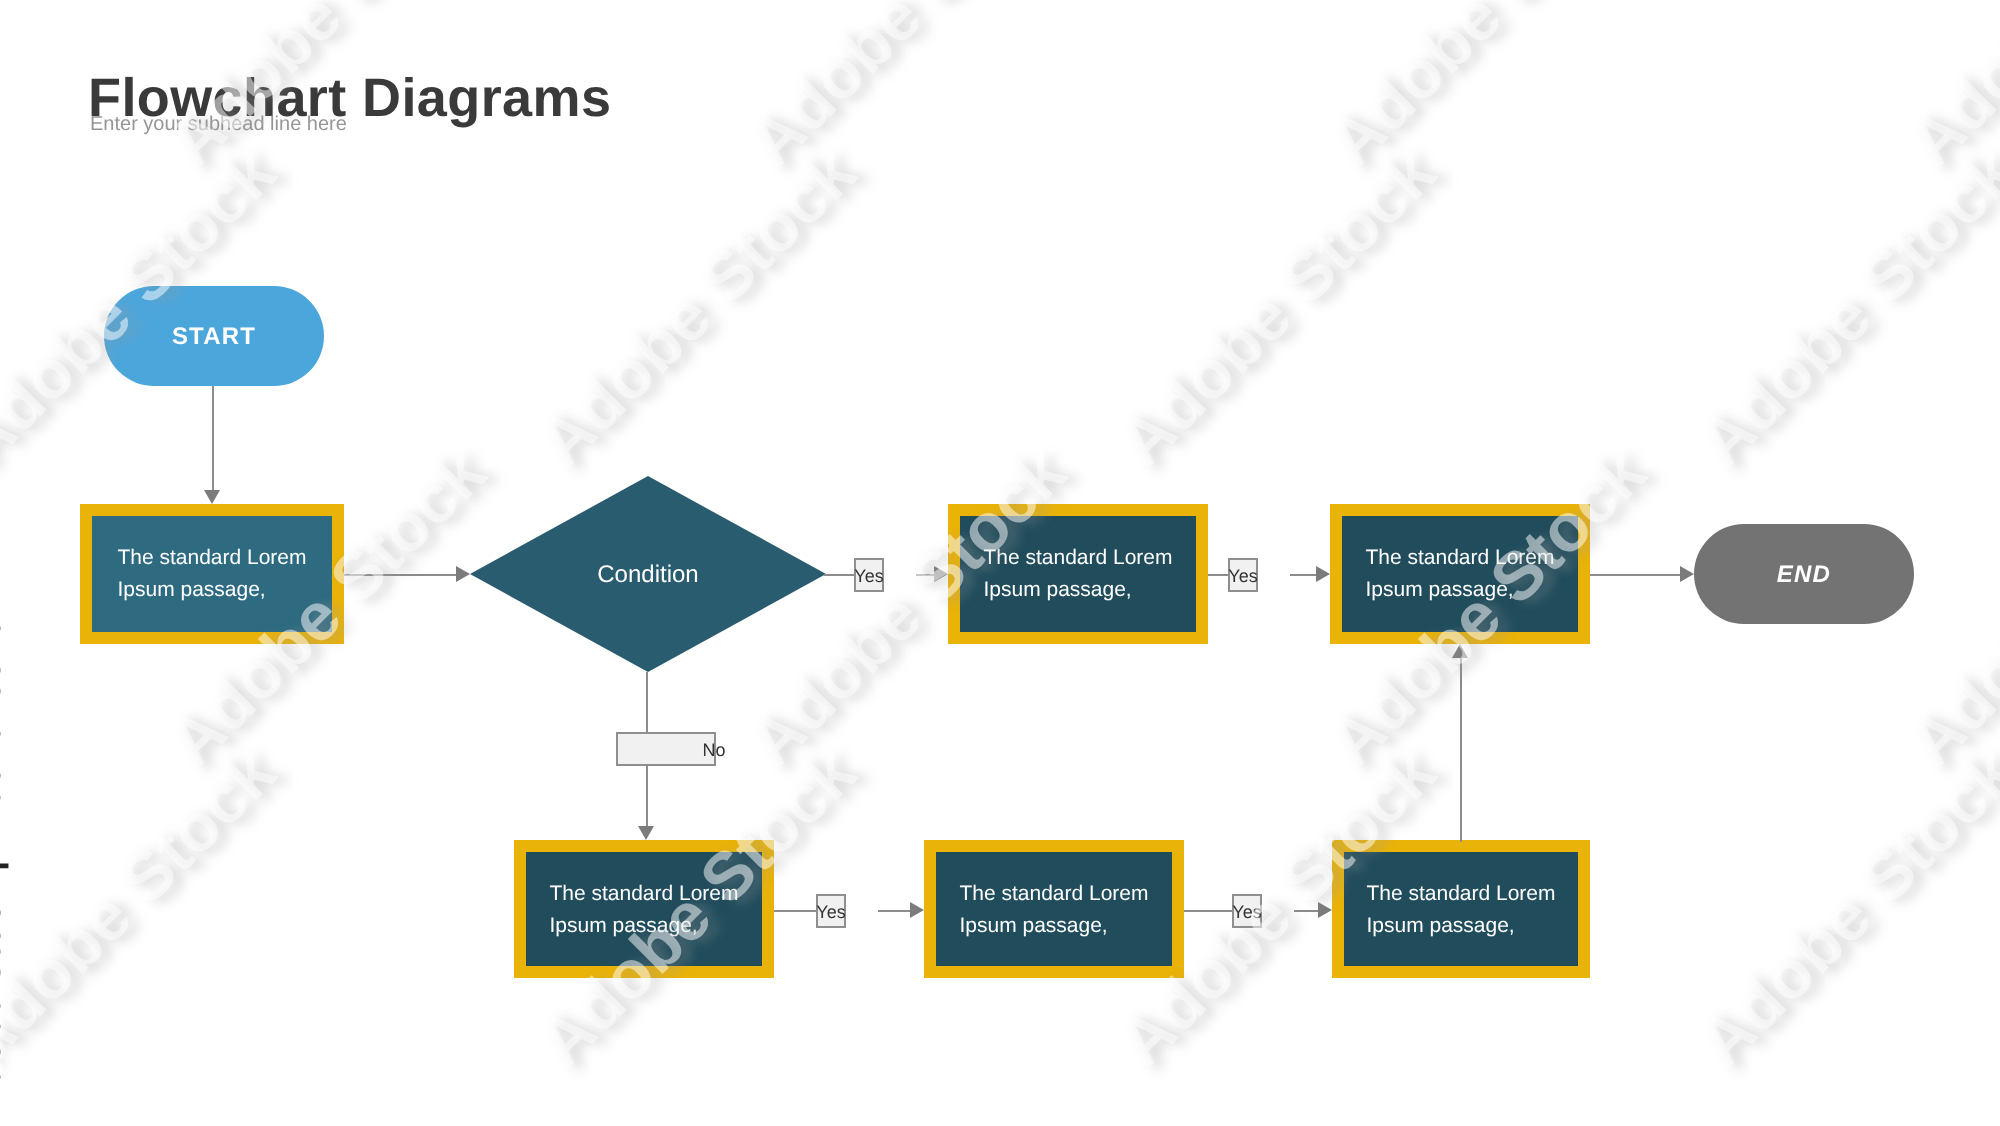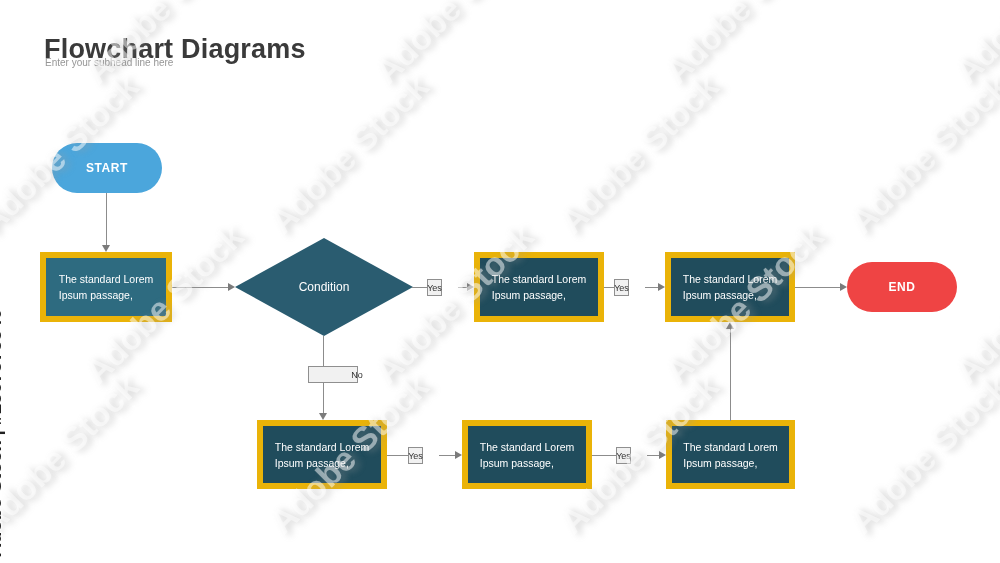--- a/index.html
+++ b/index.html
@@ -43,21 +43,21 @@
   }
   .terminator {
     width: 110px;
     height: 50px;
     border-radius: 25px;
     font-size: 12px;
     font-weight: bold;
     letter-spacing: 0.6px;
   }
   .terminator.start { left: 52px; top: 143px; background: #4BA6DC; }
-  .terminator.end   { left: 847px; top: 262px; background: #ef4444; }
+  .terminator.end   { left: 847px; top: 262px; background: #737373; font-style: italic; }
 
   .process {
     width: 130px;
     height: 70px;
     background: #204C5C;
     border: 6px solid #eab308;
     font-size: 10.5px;
     line-height: 16px;
     white-space: pre-line;
   }

